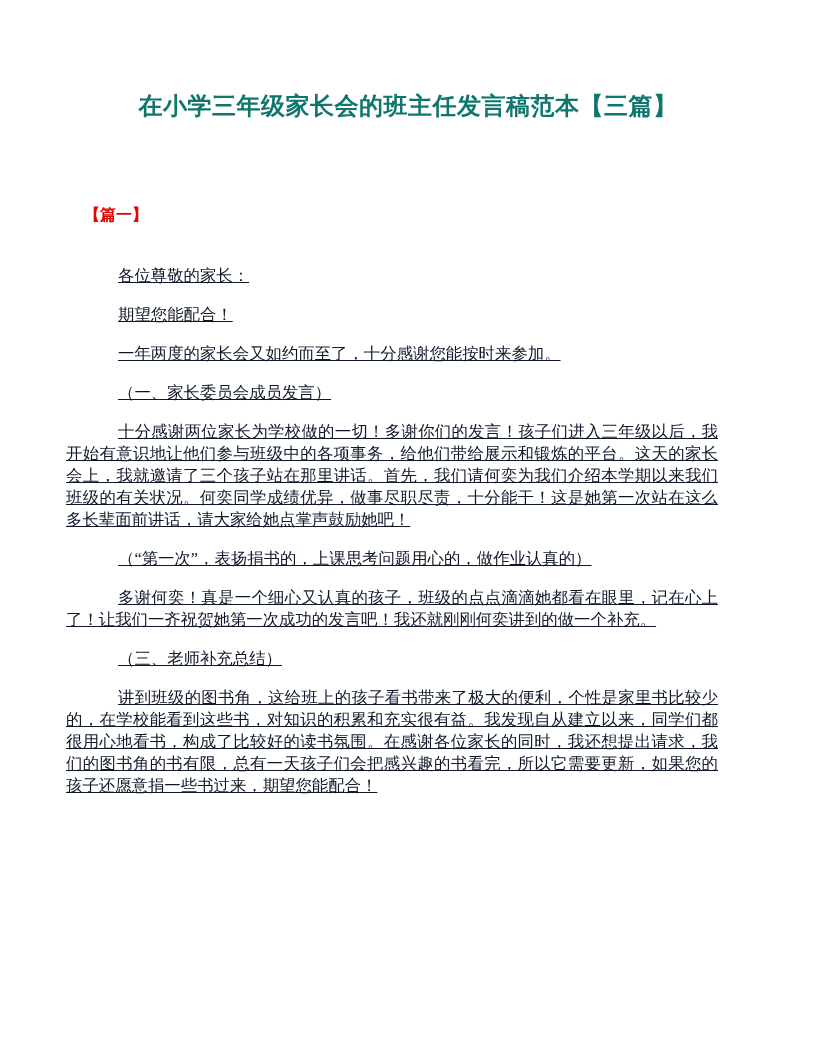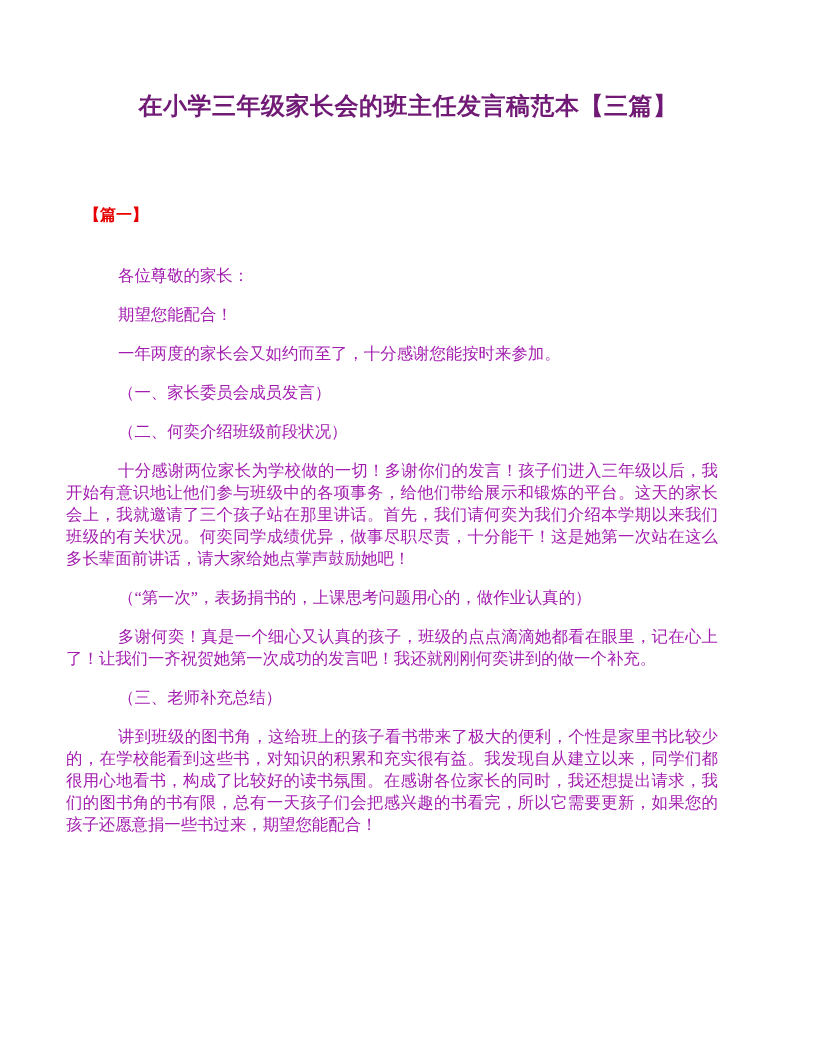--- a/index.html
+++ b/index.html
@@ -15,21 +15,21 @@
     overflow: hidden;
     font-family: "Liberation Serif", "DejaVu Serif", serif;
     color: #1f1f1f;
   }
   .doc-title {
     margin: 90px 70px 0 70px;
     text-align: center;
     font-size: 24px;
     line-height: 33px;
     font-weight: bold;
-    color: #701a75;
+    color: #0f766e;
     letter-spacing: 0.5px;
   }
   .section-heading {
     margin: 81px 0 0 84px;
     font-size: 16px;
     line-height: 22px;
     font-weight: bold;
   }
   .content {
     margin: 39px 98px 0 66px; 
@@ -45,26 +45,25 @@
 </style>
 </head>
 <body>
 
 <div class="page">
 
   <h1 class="doc-title">在小学三年级家长会的班主任发言稿范本【三篇】</h1>
 
   <h2 class="section-heading" style="color: rgb(230, 0, 0);">【篇一】</h2>
 
-  <div class="content" style="color: #a21caf;">
+  <div class="content" style="color: #0f172a; text-decoration: underline;">
     <p>各位尊敬的家长：</p>
     <p>期望您能配合！</p>
     <p>一年两度的家长会又如约而至了，十分感谢您能按时来参加。</p>
     <p>（一、家长委员会成员发言）</p>
-    <p>（二、何奕介绍班级前段状况）</p>
     <p>十分感谢两位家长为学校做的一切！多谢你们的发言！孩子们进入三年级以后，我开始有意识地让他们参与班级中的各项事务，给他们带给展示和锻炼的平台。这天的家长会上，我就邀请了三个孩子站在那里讲话。首先，我们请何奕为我们介绍本学期以来我们班级的有关状况。何奕同学成绩优异，做事尽职尽责，十分能干！这是她第一次站在这么多长辈面前讲话，请大家给她点掌声鼓励她吧！</p>
     <p>（“第一次”，表扬捐书的，上课思考问题用心的，做作业认真的）</p>
     <p>多谢何奕！真是一个细心又认真的孩子，班级的点点滴滴她都看在眼里，记在心上了！让我们一齐祝贺她第一次成功的发言吧！我还就刚刚何奕讲到的做一个补充。</p>
     <p>（三、老师补充总结）</p>
     <p>讲到班级的图书角，这给班上的孩子看书带来了极大的便利，个性是家里书比较少的，在学校能看到这些书，对知识的积累和充实很有益。我发现自从建立以来，同学们都很用心地看书，构成了比较好的读书氛围。在感谢各位家长的同时，我还想提出请求，我们的图书角的书有限，总有一天孩子们会把感兴趣的书看完，所以它需要更新，如果您的孩子还愿意捐一些书过来，期望您能配合！</p>
   </div>
 
 </div>
 
 </body></html>

